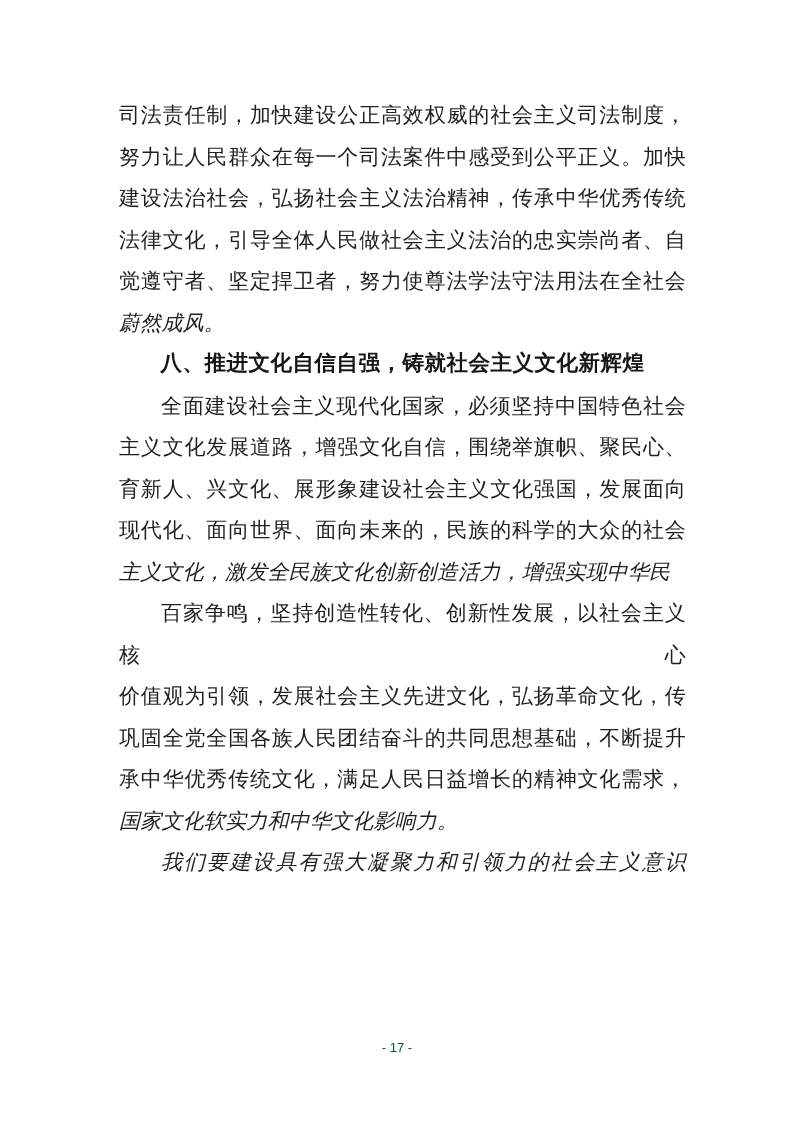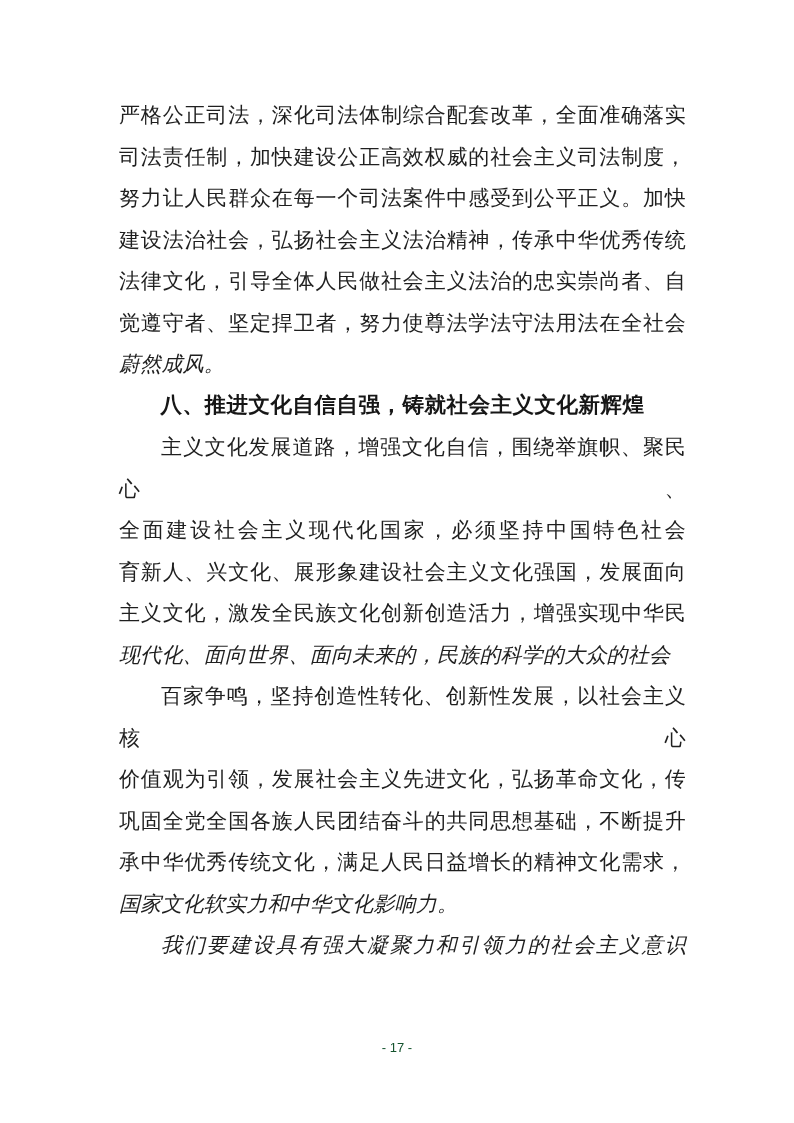--- a/index.html
+++ b/index.html
@@ -55,37 +55,36 @@
     color: #14532d;
   }
 </style>
 </head>
 <body>
 
 <div class="page">
   <main class="doc-body">
 
     <section class="para">
-        <p class="line">严格公正司法，深化司法体制综合配套改革，全面准确落实</p>
         <p class="line">司法责任制，加快建设公正高效权威的社会主义司法制度，</p>
         <p class="line">努力让人民群众在每一个司法案件中感受到公平正义。加快</p>
         <p class="line">建设法治社会，弘扬社会主义法治精神，传承中华优秀传统</p>
         <p class="line">法律文化，引导全体人民做社会主义法治的忠实崇尚者、自</p>
         <p class="line">觉遵守者、坚定捍卫者，努力使尊法学法守法用法在全社会</p>
         <p class="line">蔚然成风。</p>
       </section>
 
     <h2 class="heading">八、推进文化自信自强，铸就社会主义文化新辉煌</h2>
 
     <section class="para indent">
+        <p class="line">全面建设社会主义现代化国家，必须坚持中国特色社会</p>
         <p class="line">主义文化发展道路，增强文化自信，围绕举旗帜、聚民心、</p>
-        <p class="line">全面建设社会主义现代化国家，必须坚持中国特色社会</p>
         <p class="line">育新人、兴文化、展形象建设社会主义文化强国，发展面向</p>
+        <p class="line">现代化、面向世界、面向未来的，民族的科学的大众的社会</p>
         <p class="line">主义文化，激发全民族文化创新创造活力，增强实现中华民</p>
-        <p class="line">现代化、面向世界、面向未来的，民族的科学的大众的社会</p>
       </section>
 
     <section class="para indent">
         <p class="line">百家争鸣，坚持创造性转化、创新性发展，以社会主义核心</p>
         <p class="line">价值观为引领，发展社会主义先进文化，弘扬革命文化，传</p>
         <p class="line">巩固全党全国各族人民团结奋斗的共同思想基础，不断提升</p>
         <p class="line">承中华优秀传统文化，满足人民日益增长的精神文化需求，</p>
         <p class="line">国家文化软实力和中华文化影响力。</p>
       </section>
 

